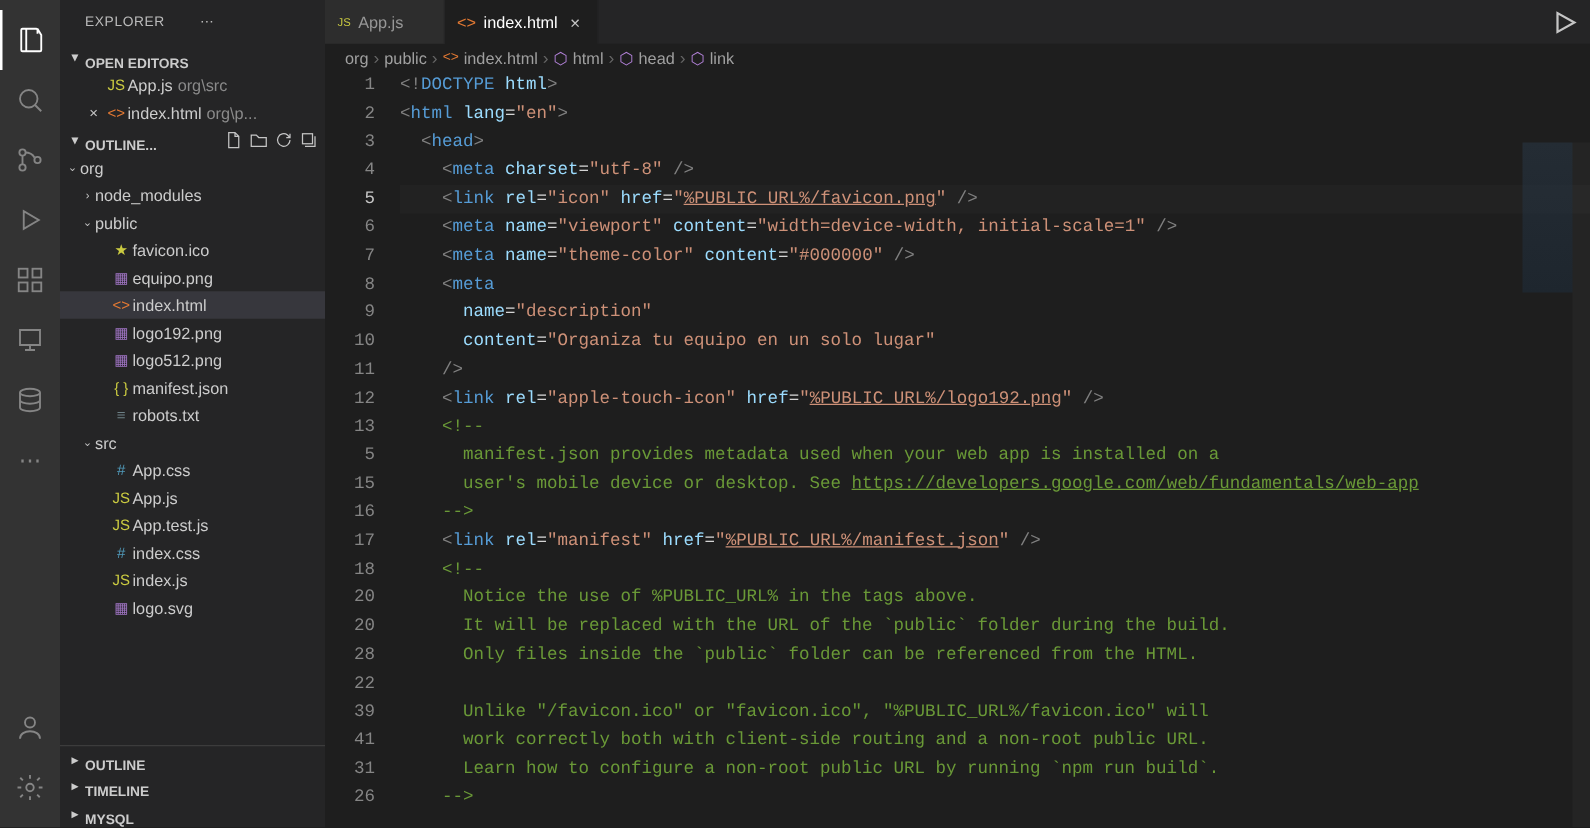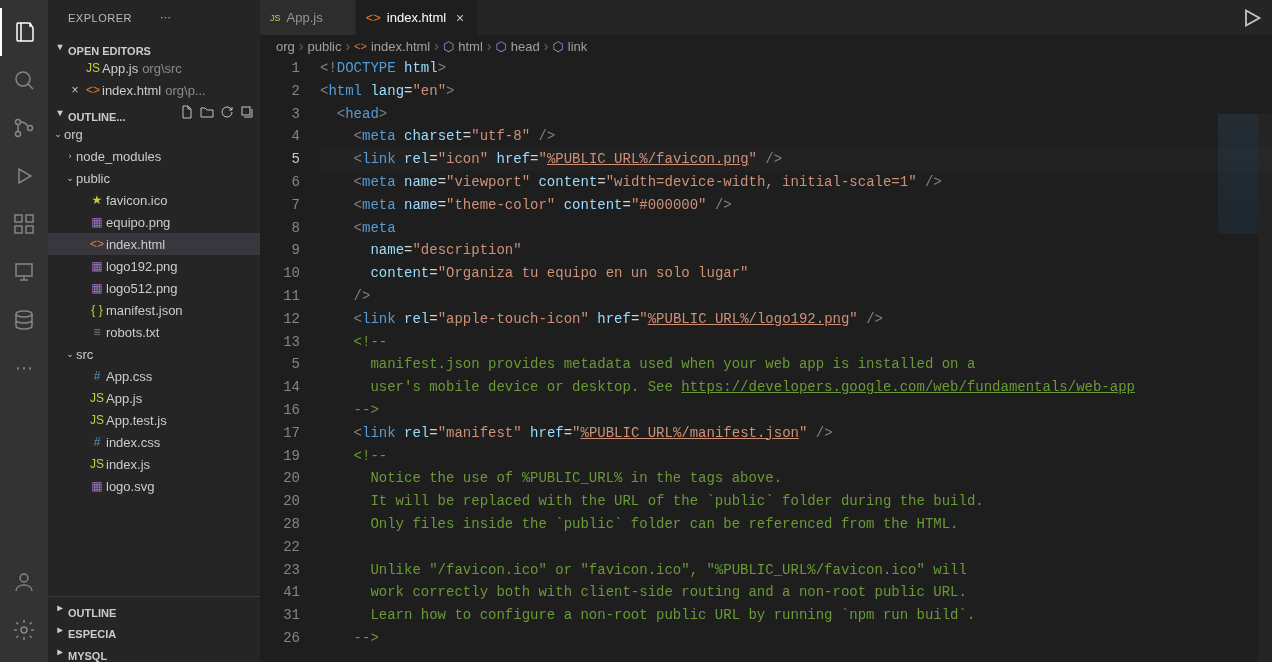--- a/index.html
+++ b/index.html
@@ -246,21 +246,21 @@
         <span class="label">logo.svg</span>
       </div>
     </div>
 
   <div class="section-header panel-bottom">
     <span class="chev">▸</span>
     <span class="title">OUTLINE</span>
   </div>
   <div class="section-header">
     <span class="chev">▸</span>
-    <span class="title">ESPECIA</span>
+    <span class="title">TIMELINE</span>
   </div>
   <div class="section-header">
     <span class="chev">▸</span>
     <span class="title">MYSQL</span>
   </div>
 </div>
 
 <div class="main">
   <div class="tabs" id="tabs-container">
       <div class="tab">
@@ -303,29 +303,29 @@
         <div class="ln current">5</div>
         <div class="ln">6</div>
         <div class="ln">7</div>
         <div class="ln">8</div>
         <div class="ln">9</div>
         <div class="ln">10</div>
         <div class="ln">11</div>
         <div class="ln">12</div>
         <div class="ln">13</div>
         <div class="ln">5</div>
-        <div class="ln">14</div>
+        <div class="ln">15</div>
         <div class="ln">16</div>
         <div class="ln">17</div>
-        <div class="ln">19</div>
+        <div class="ln">18</div>
         <div class="ln">20</div>
         <div class="ln">20</div>
         <div class="ln">28</div>
         <div class="ln">22</div>
-        <div class="ln">23</div>
+        <div class="ln">39</div>
         <div class="ln">41</div>
         <div class="ln">31</div>
         <div class="ln">26</div>
       </div>
     <div class="code" id="code"><div class="line"><span class="t-gray">&lt;!</span><span class="t-blue">DOCTYPE</span> <span class="t-lblue">html</span><span class="t-gray">&gt;</span></div><div class="line"><span class="t-gray">&lt;</span><span class="t-blue">html</span> <span class="t-lblue">lang</span><span class="t-white">=</span><span class="t-str">"en"</span><span class="t-gray">&gt;</span></div><div class="line">  <span class="t-gray">&lt;</span><span class="t-blue">head</span><span class="t-gray">&gt;</span></div><div class="line">    <span class="t-gray">&lt;</span><span class="t-blue">meta</span> <span class="t-lblue">charset</span><span class="t-white">=</span><span class="t-str">"utf-8"</span> <span class="t-gray">/&gt;</span></div><div class="line hl">    <span class="t-gray">&lt;</span><span class="t-blue">link</span> <span class="t-lblue">rel</span><span class="t-white">=</span><span class="t-str">"icon"</span> <span class="t-lblue">href</span><span class="t-white">=</span><span class="t-str">"<span class="underline">%PUBLIC_URL%/favicon.png</span>"</span> <span class="t-gray">/&gt;</span></div><div class="line">    <span class="t-gray">&lt;</span><span class="t-blue">meta</span> <span class="t-lblue">name</span><span class="t-white">=</span><span class="t-str">"viewport"</span> <span class="t-lblue">content</span><span class="t-white">=</span><span class="t-str">"width=device-width, initial-scale=1"</span> <span class="t-gray">/&gt;</span></div><div class="line">    <span class="t-gray">&lt;</span><span class="t-blue">meta</span> <span class="t-lblue">name</span><span class="t-white">=</span><span class="t-str">"theme-color"</span> <span class="t-lblue">content</span><span class="t-white">=</span><span class="t-str">"#000000"</span> <span class="t-gray">/&gt;</span></div><div class="line">    <span class="t-gray">&lt;</span><span class="t-blue">meta</span></div><div class="line">      <span class="t-lblue">name</span><span class="t-white">=</span><span class="t-str">"description"</span></div><div class="line">      <span class="t-lblue">content</span><span class="t-white">=</span><span class="t-str">"Organiza tu equipo en un solo lugar"</span></div><div class="line">    <span class="t-gray">/&gt;</span></div><div class="line">    <span class="t-gray">&lt;</span><span class="t-blue">link</span> <span class="t-lblue">rel</span><span class="t-white">=</span><span class="t-str">"apple-touch-icon"</span> <span class="t-lblue">href</span><span class="t-white">=</span><span class="t-str">"<span class="underline">%PUBLIC_URL%/logo192.png</span>"</span> <span class="t-gray">/&gt;</span></div><div class="line">    <span class="t-green">&lt;!--</span></div><div class="line"><span class="t-green">      manifest.json provides metadata used when your web app is installed on a</span></div><div class="line"><span class="t-green">      user's mobile device or desktop. See </span><span class="t-link">https://developers.google.com/web/fundamentals/web-app</span></div><div class="line">    <span class="t-green">--&gt;</span></div><div class="line">    <span class="t-gray">&lt;</span><span class="t-blue">link</span> <span class="t-lblue">rel</span><span class="t-white">=</span><span class="t-str">"manifest"</span> <span class="t-lblue">href</span><span class="t-white">=</span><span class="t-str">"<span class="underline">%PUBLIC_URL%/manifest.json</span>"</span> <span class="t-gray">/&gt;</span></div><div class="line">    <span class="t-green">&lt;!--</span></div><div class="line"><span class="t-green">      Notice the use of %PUBLIC_URL% in the tags above.</span></div><div class="line"><span class="t-green">      It will be replaced with the URL of the `public` folder during the build.</span></div><div class="line"><span class="t-green">      Only files inside the `public` folder can be referenced from the HTML.</span></div><div class="line">&nbsp;</div><div class="line"><span class="t-green">      Unlike "/favicon.ico" or "favicon.ico", "%PUBLIC_URL%/favicon.ico" will</span></div><div class="line"><span class="t-green">      work correctly both with client-side routing and a non-root public URL.</span></div><div class="line"><span class="t-green">      Learn how to configure a non-root public URL by running `npm run build`.</span></div><div class="line">    <span class="t-green">--&gt;</span></div></div>
     <div class="minimap"></div>
     <div class="scrollbar-decoration"></div>
   </div>
 </div>
 

